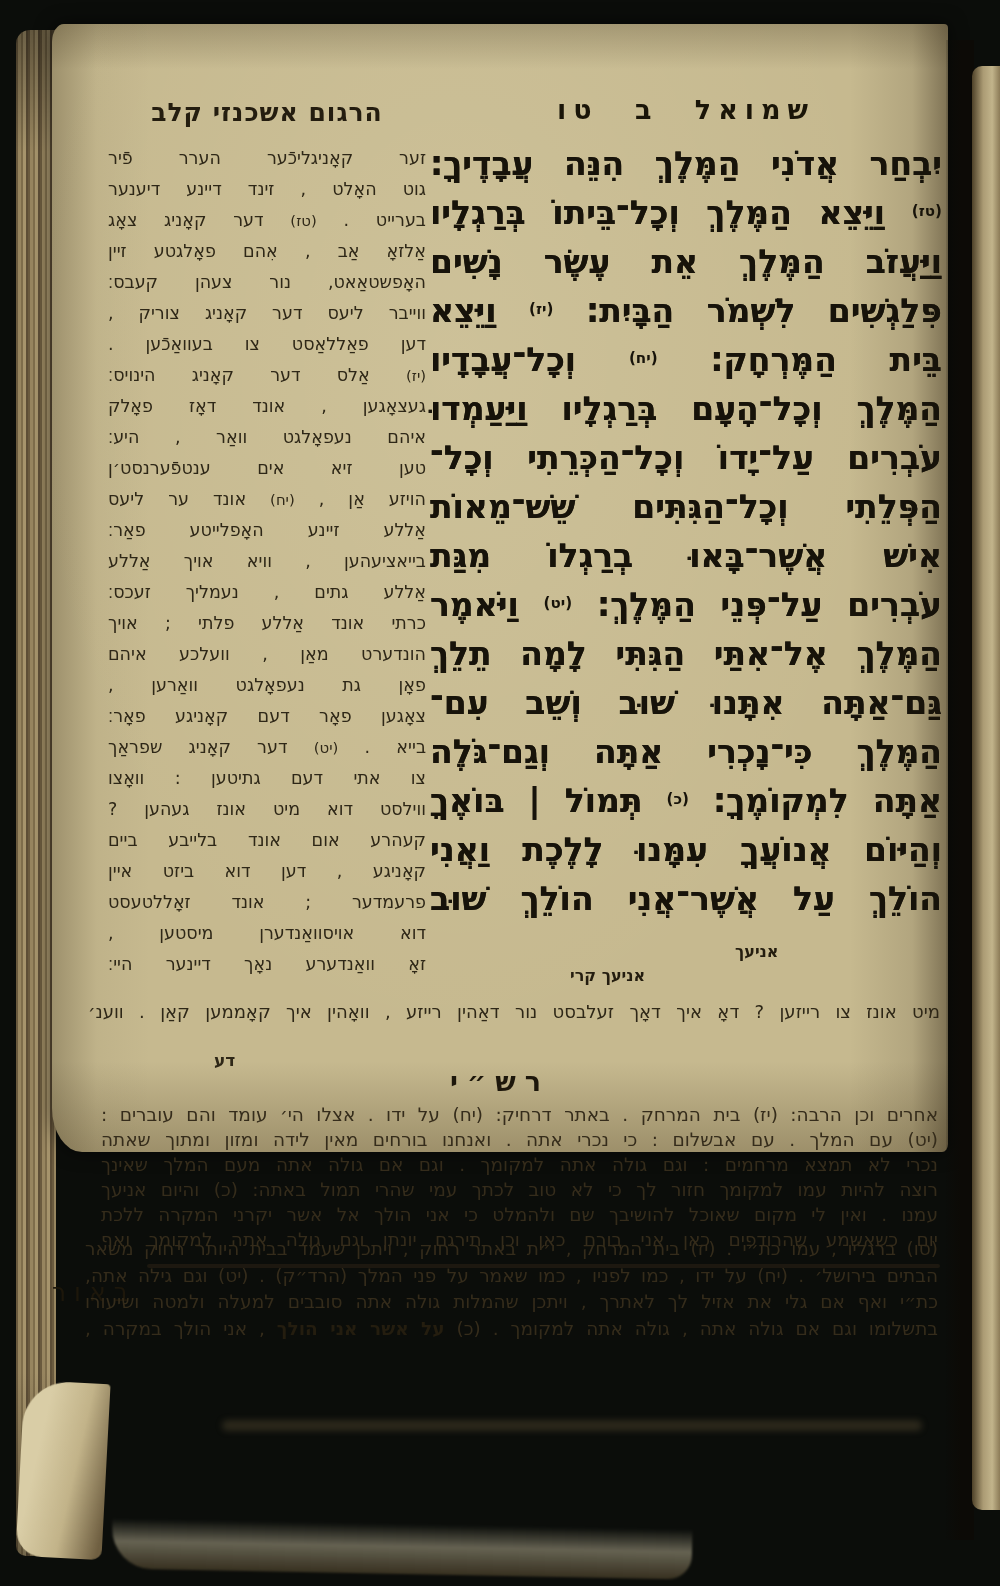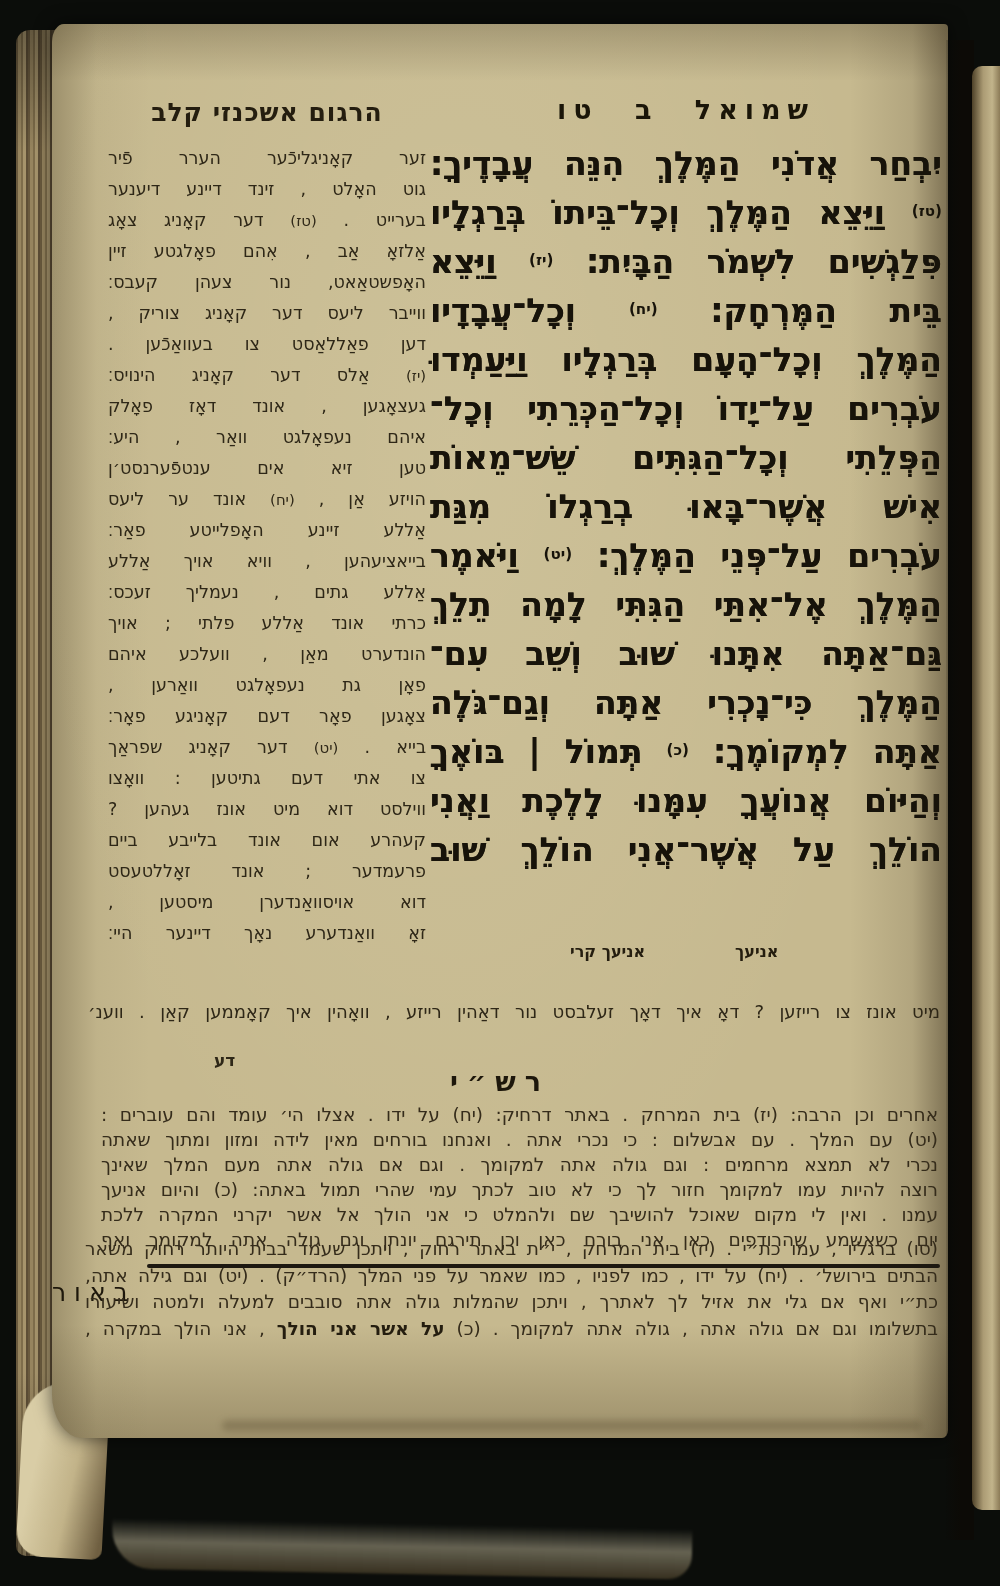--- a/index.html
+++ b/index.html
@@ -18,21 +18,21 @@
     background-blend-mode:multiply;
     border-radius:14px 0 0 10px;
   }
   .corner-pages{
     position:absolute;left:20px;top:1382px;width:86px;height:176px;
     background:linear-gradient(100deg,#d9cda6 25%,#c2b389 60%,#6f5f41 95%);
     border-radius:46px 4px 10px 26px;transform:rotate(3deg);
     filter:blur(.6px);
   }
   .paper{
-    position:absolute;left:52px;top:24px;width:896px;height:1414px;
+    position:absolute;left:52px;top:24px;width:896px;height:1128px;
     background:
       radial-gradient(ellipse at 45% 30%,rgba(255,250,222,.12),transparent 62%),
       linear-gradient(to right,rgba(70,58,34,.32),rgba(70,58,34,.05) 5%,transparent 11%),
       linear-gradient(to left,rgba(55,44,26,.5),rgba(55,44,26,.14) 4%,transparent 11%),
       linear-gradient(to bottom,rgba(70,58,34,.3),transparent 4%,transparent 92%,rgba(80,66,38,.35)),
       #c6b98f;
     border-radius:12px 4px 6px 30px / 18px 4px 8px 44px;
     box-shadow:0 0 18px rgba(0,0,0,.6);
   }
   .bottom-edge{
@@ -68,21 +68,21 @@
   
   .main-col{position:absolute;left:378px;top:70px;width:512px;color:#17130a;}
   .main-header{
     font-weight:700;font-size:27px;text-align:center;color:#1a1508;
     word-spacing:20px;letter-spacing:7px;margin-bottom:14px;white-space:nowrap;
   }
   .m-line{font-size:33px;height:49px;line-height:49px;font-weight:700;
     text-shadow:0 0 .6px rgba(20,15,5,.85);}
   .m-line .vn{font-size:.46em;font-weight:600;position:relative;top:-.5em;letter-spacing:0;text-shadow:none;}
   .notes-row{position:absolute;left:378px;top:918px;width:512px;height:22px;color:#241d0f;}
-  .qere-note{position:absolute;left:140px;font-size:16px;font-weight:700;white-space:nowrap;}
+  .qere-note{position:absolute;left:140px;font-size:16px;font-weight:700;white-space:nowrap;margin-top:24px;}
   .main-catchword{position:absolute;left:305px;font-size:16px;font-weight:700;white-space:nowrap;}
   
   .cont-block{position:absolute;left:36px;top:974px;width:852px;color:#2e2717;}
   .c-line{font-size:18px;height:27px;line-height:27px;font-weight:500;}
   .c-line .vn{font-size:.85em;}
   .cont-catchword{position:absolute;left:162px;top:1026px;font-size:17px;font-weight:700;color:#2e2717;}
   
   .rashi-header{
     position:absolute;left:0;top:1042px;width:896px;text-align:center;
     font-size:27px;font-weight:700;color:#1d170b;letter-spacing:9px;white-space:nowrap;
@@ -125,29 +125,31 @@
     <div class="t-line jline">בייאציעהען , וויא אויך אַללע</div>
     <div class="t-line jline">אַללע גתים , נעמליך זעכס׃</div>
     <div class="t-line jline">כרתי אונד אַללע פלתי ; אויך</div>
     <div class="t-line jline">הונדערט מאַן , וועלכע איהם</div>
     <div class="t-line jline">פאָן גת נעפאָלגט וואַרען ,</div>
     <div class="t-line jline">צאָגען פאָר דעם קאָניגע פאָר׃</div>
     <div class="t-line jline">בייא . <span class="vn">(יט)</span> דער קאָניג שפראַך</div>
     <div class="t-line jline">צו אתי דעם גתיטען : וואָצו</div>
     <div class="t-line jline">ווילסט דוא מיט אונז געהען ?</div>
     <div class="t-line jline">קעהרע אום אונד בלייבע ביים</div>
+    <div class="t-line jline">קאָניגע , דען דוא ביזט איין</div>
     <div class="t-line jline">פרעמדער ; אונד זאָללטעסט</div>
     <div class="t-line jline">דוא אויסוואַנדערן מיסטען ,</div>
     <div class="t-line jline">זאָ וואַנדערע נאָך דיינער היי׃</div>
   </div>
 
   <div class="main-col">
     <div class="main-header">שמואל ב טו</div>
     <div class="m-line jline">יִבְחַר אֲדֹנִי הַמֶּלֶךְ הִנֵּה עֲבָדֶיךָ:</div>
     <div class="m-line jline"><span class="vn">(טז)</span> וַיֵּצֵא הַמֶּלֶךְ וְכָל־בֵּיתוֹ בְּרַגְלָיו</div>
+    <div class="m-line jline">וַיַּעֲזֹב הַמֶּלֶךְ אֵת עֶשֶׂר נָשִׁים</div>
     <div class="m-line jline">פִּלַגְשִׁים לִשְׁמֹר הַבָּיִת: <span class="vn">(יז)</span> וַיֵּצֵא</div>
     <div class="m-line jline">בֵּית הַמֶּרְחָק: <span class="vn">(יח)</span> וְכָל־עֲבָדָיו</div>
     <div class="m-line jline">הַמֶּלֶךְ וְכָל־הָעָם בְּרַגְלָיו וַיַּעַמְדוּ</div>
     <div class="m-line jline">עֹבְרִים עַל־יָדוֹ וְכָל־הַכְּרֵתִי וְכָל־</div>
     <div class="m-line jline">הַפְּלֵתִי וְכָל־הַגִּתִּים שֵׁשׁ־מֵאוֹת</div>
     <div class="m-line jline">אִישׁ אֲשֶׁר־בָּאוּ בְרַגְלוֹ מִגַּת</div>
     <div class="m-line jline">עֹבְרִים עַל־פְּנֵי הַמֶּלֶךְ: <span class="vn">(יט)</span> וַיֹּאמֶר</div>
     <div class="m-line jline">הַמֶּלֶךְ אֶל־אִתַּי הַגִּתִּי לָמָה תֵלֵךְ</div>
     <div class="m-line jline">גַּם־אַתָּה אִתָּנוּ שׁוּב וְשֵׁב עִם־</div>
     <div class="m-line jline">הַמֶּלֶךְ כִּי־נָכְרִי אַתָּה וְגַם־גֹּלֶה</div>

